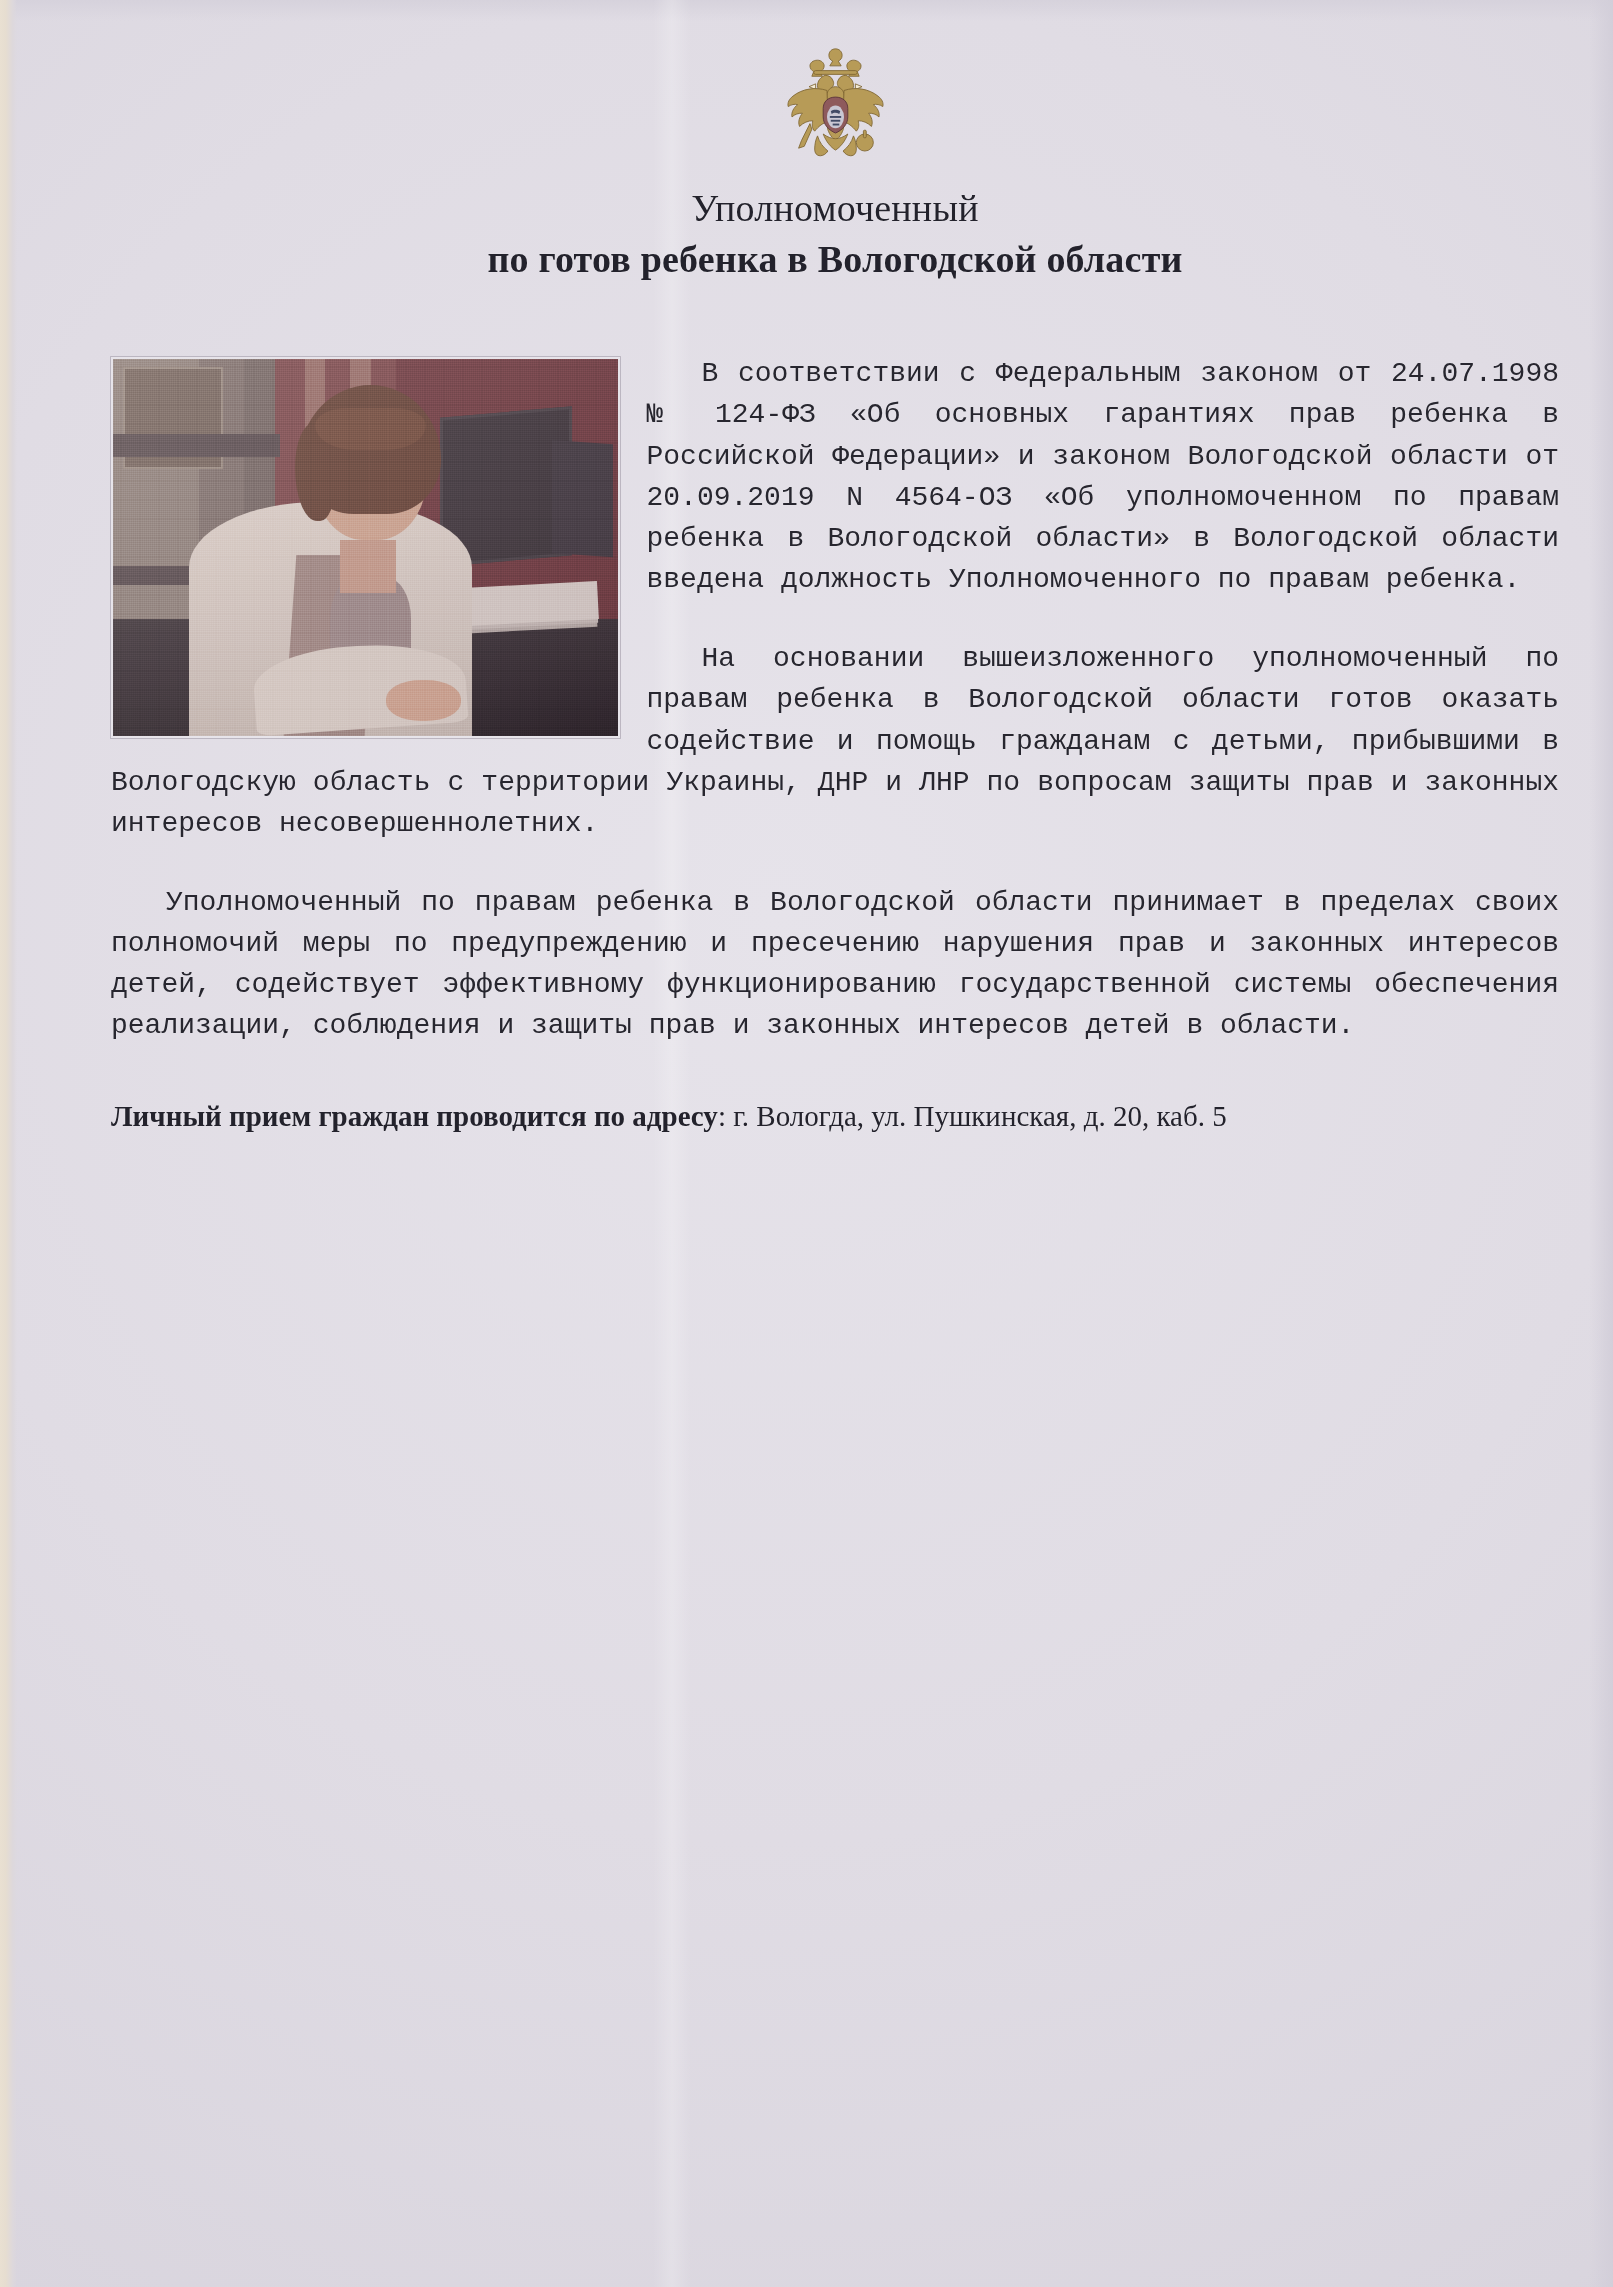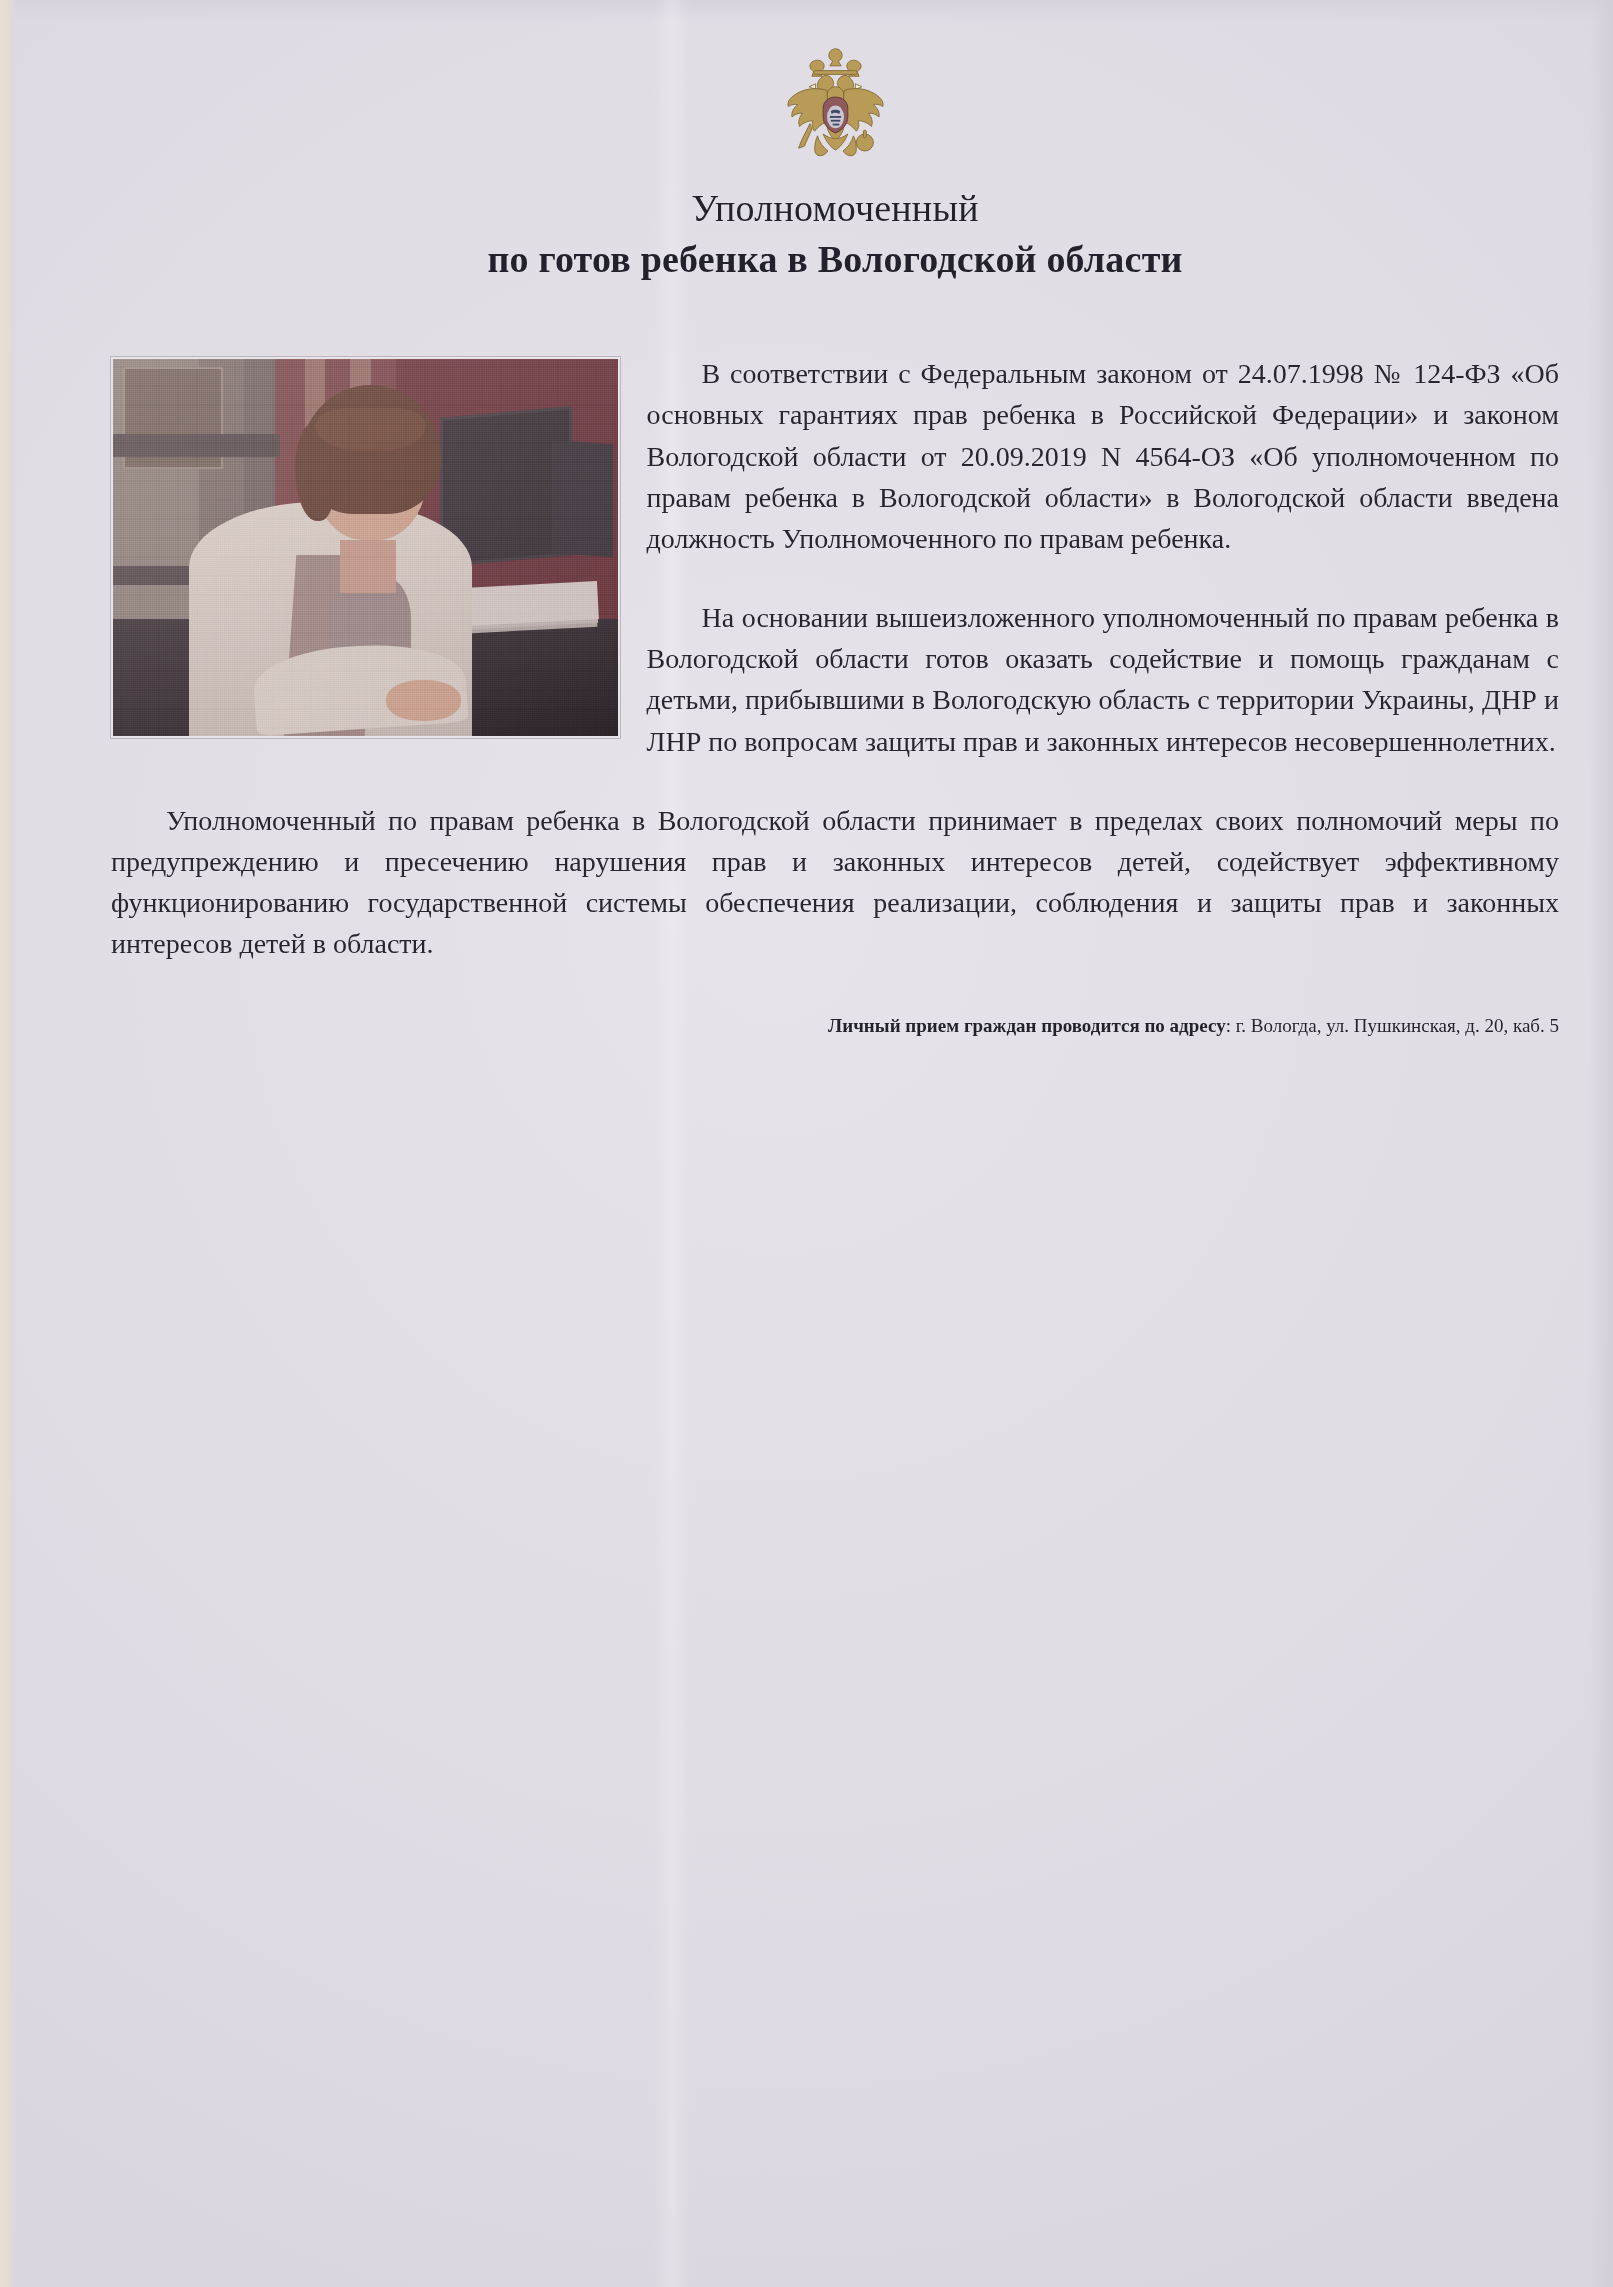--- a/index.html
+++ b/index.html
@@ -240,31 +240,32 @@
     mix-blend-mode: overlay;
   }
   .ph-tone {
     position: absolute; inset: 0;
     background: linear-gradient(135deg, rgba(212,190,186,0.30), rgba(120,86,92,0.18));
   }
 
   p.para {
     margin: 0 0 0 0;
     text-indent: 55px;
+    font-family: Liberation Mono, monospace;
   }
   p.para + p.para { margin-top: 38px; }
   p.para.tight { margin-top: 32px; }
 
   .contact-block { margin-top: 49px; }
   p.contact {
     margin: 0 0 38px 0;
-    font-size: 19px;
+    font-size: 29px;
     line-height: 1.42;
     color: #23222c;
-    text-align: right;
+    text-align: left;
     text-shadow: 0 0 0.9px rgba(255,255,255,0.7);
   }
   p.contact .lbl { font-weight: 700; }
   .clearfix::after { content: ""; display: block; clear: both; }
 </style>
 </head>
 <body>
 
 <div class="page">
   <div class="edge-top"></div>

